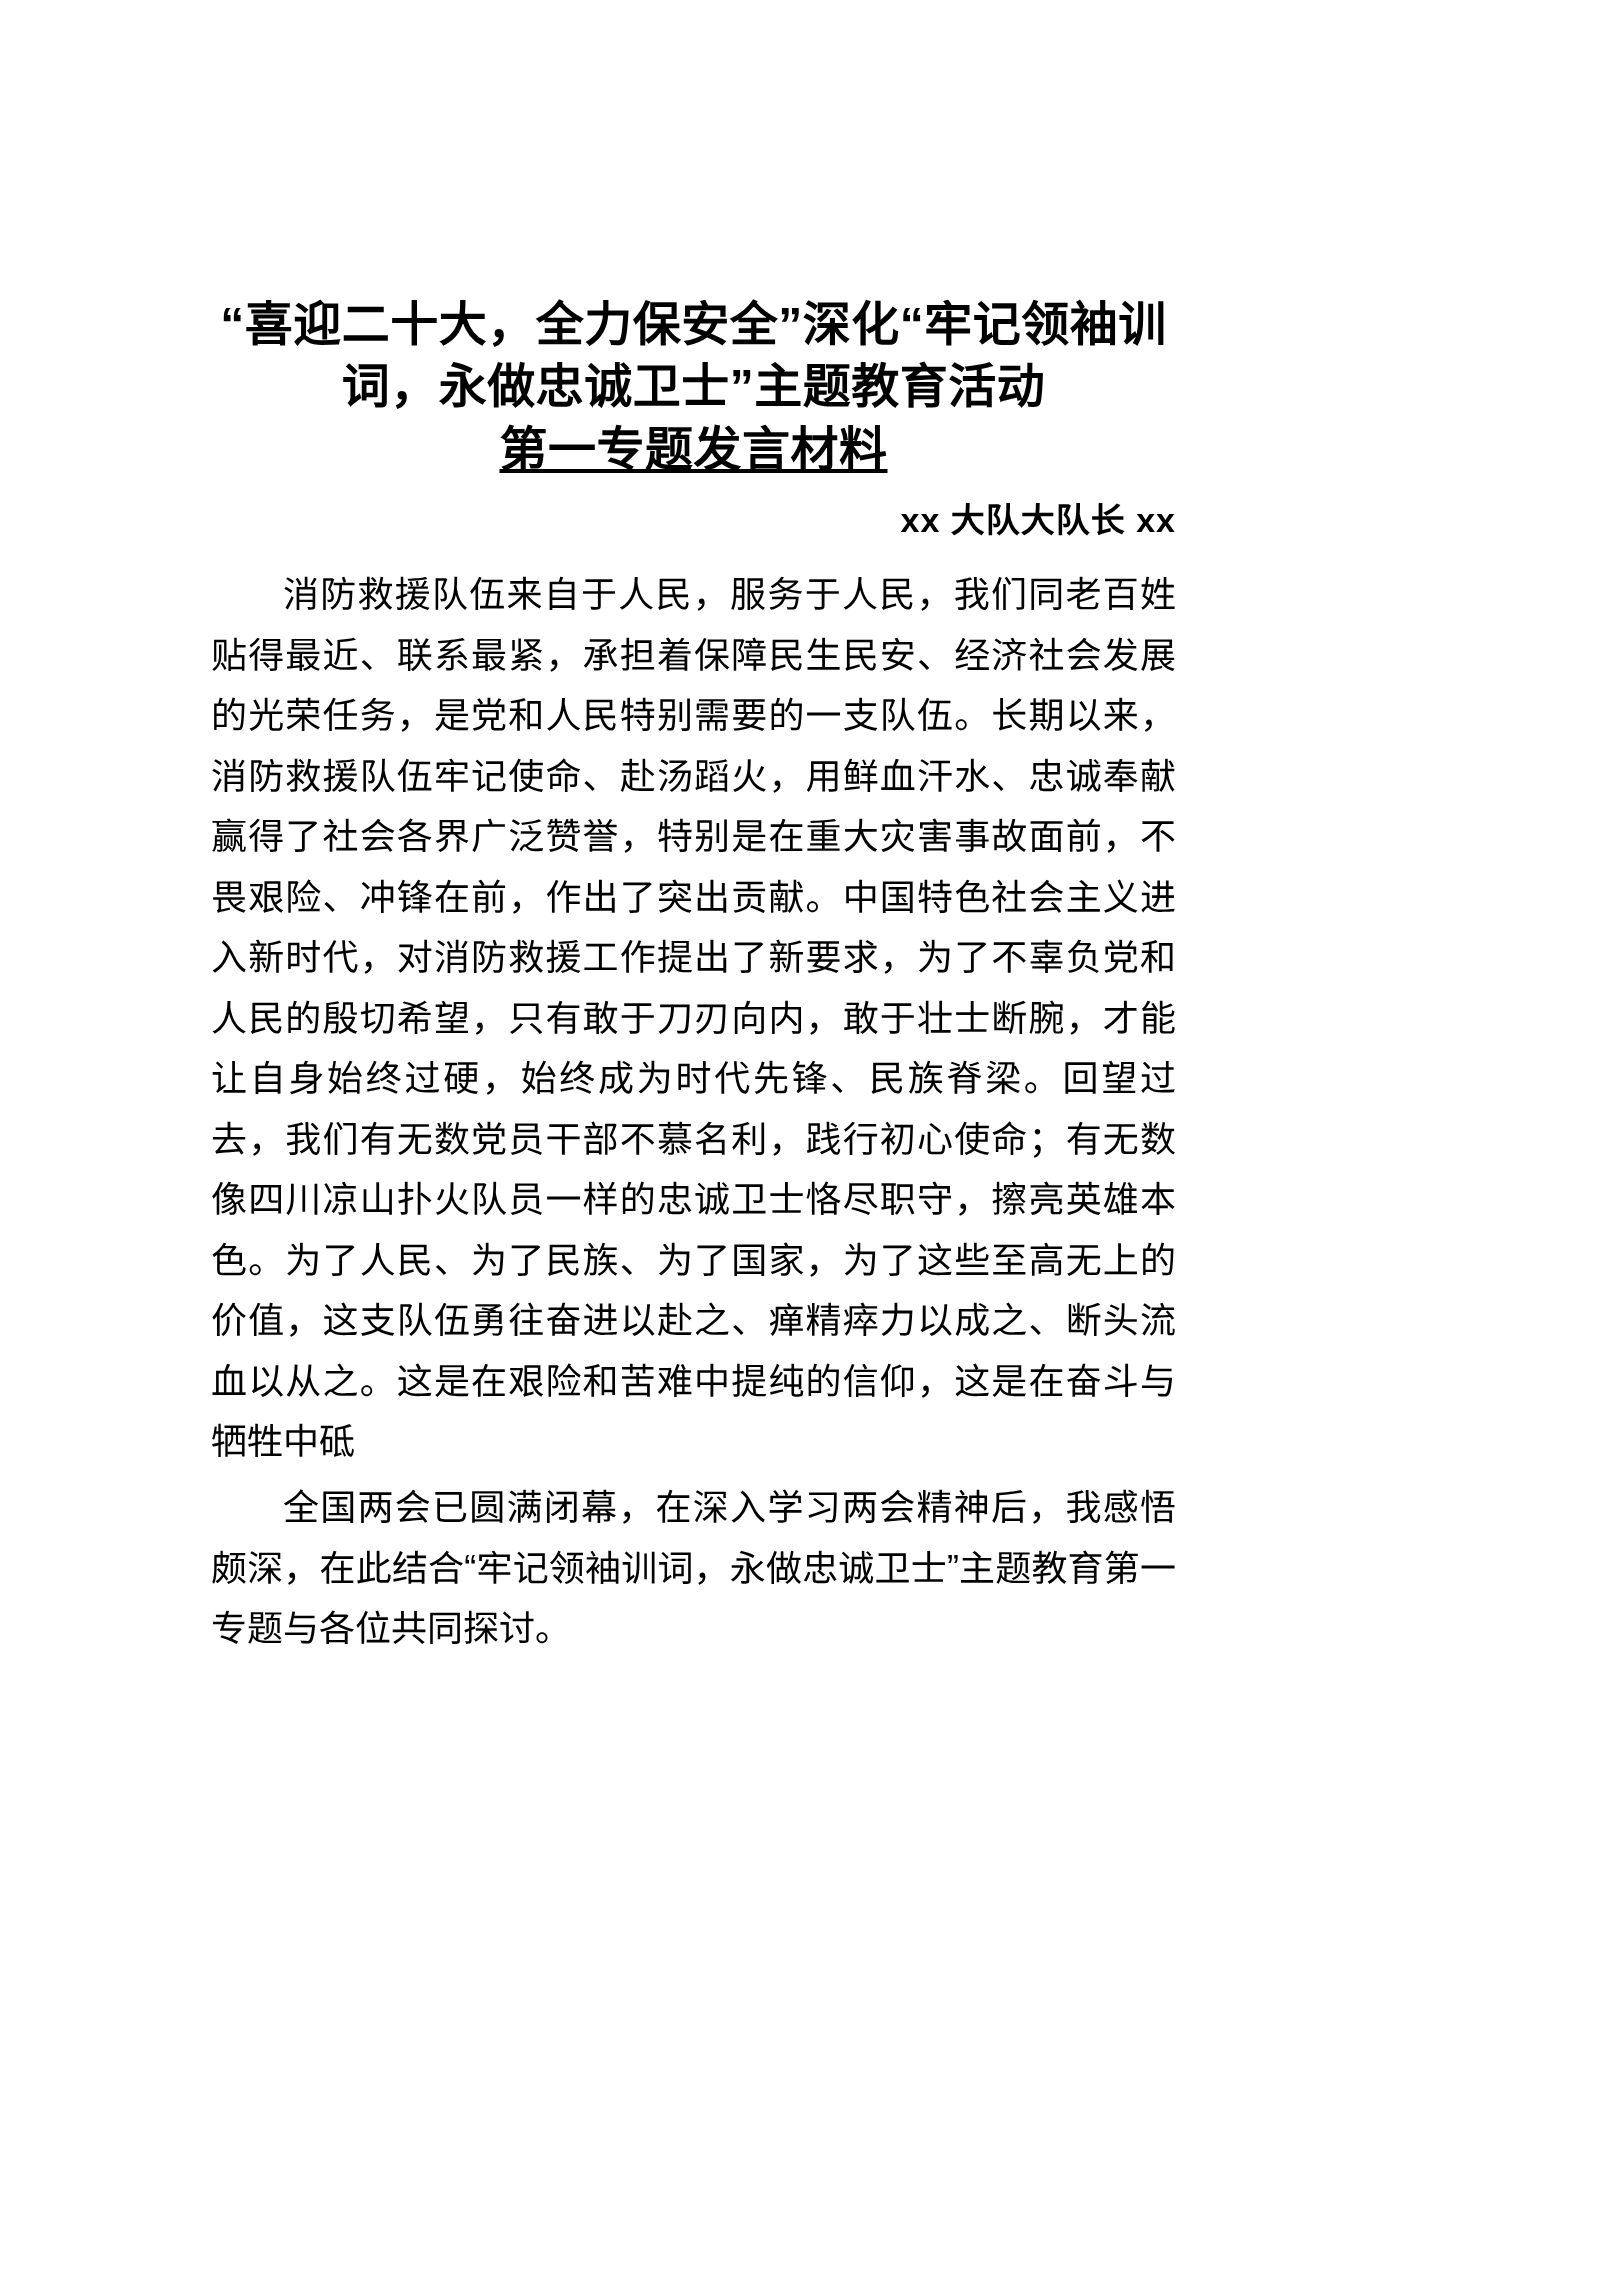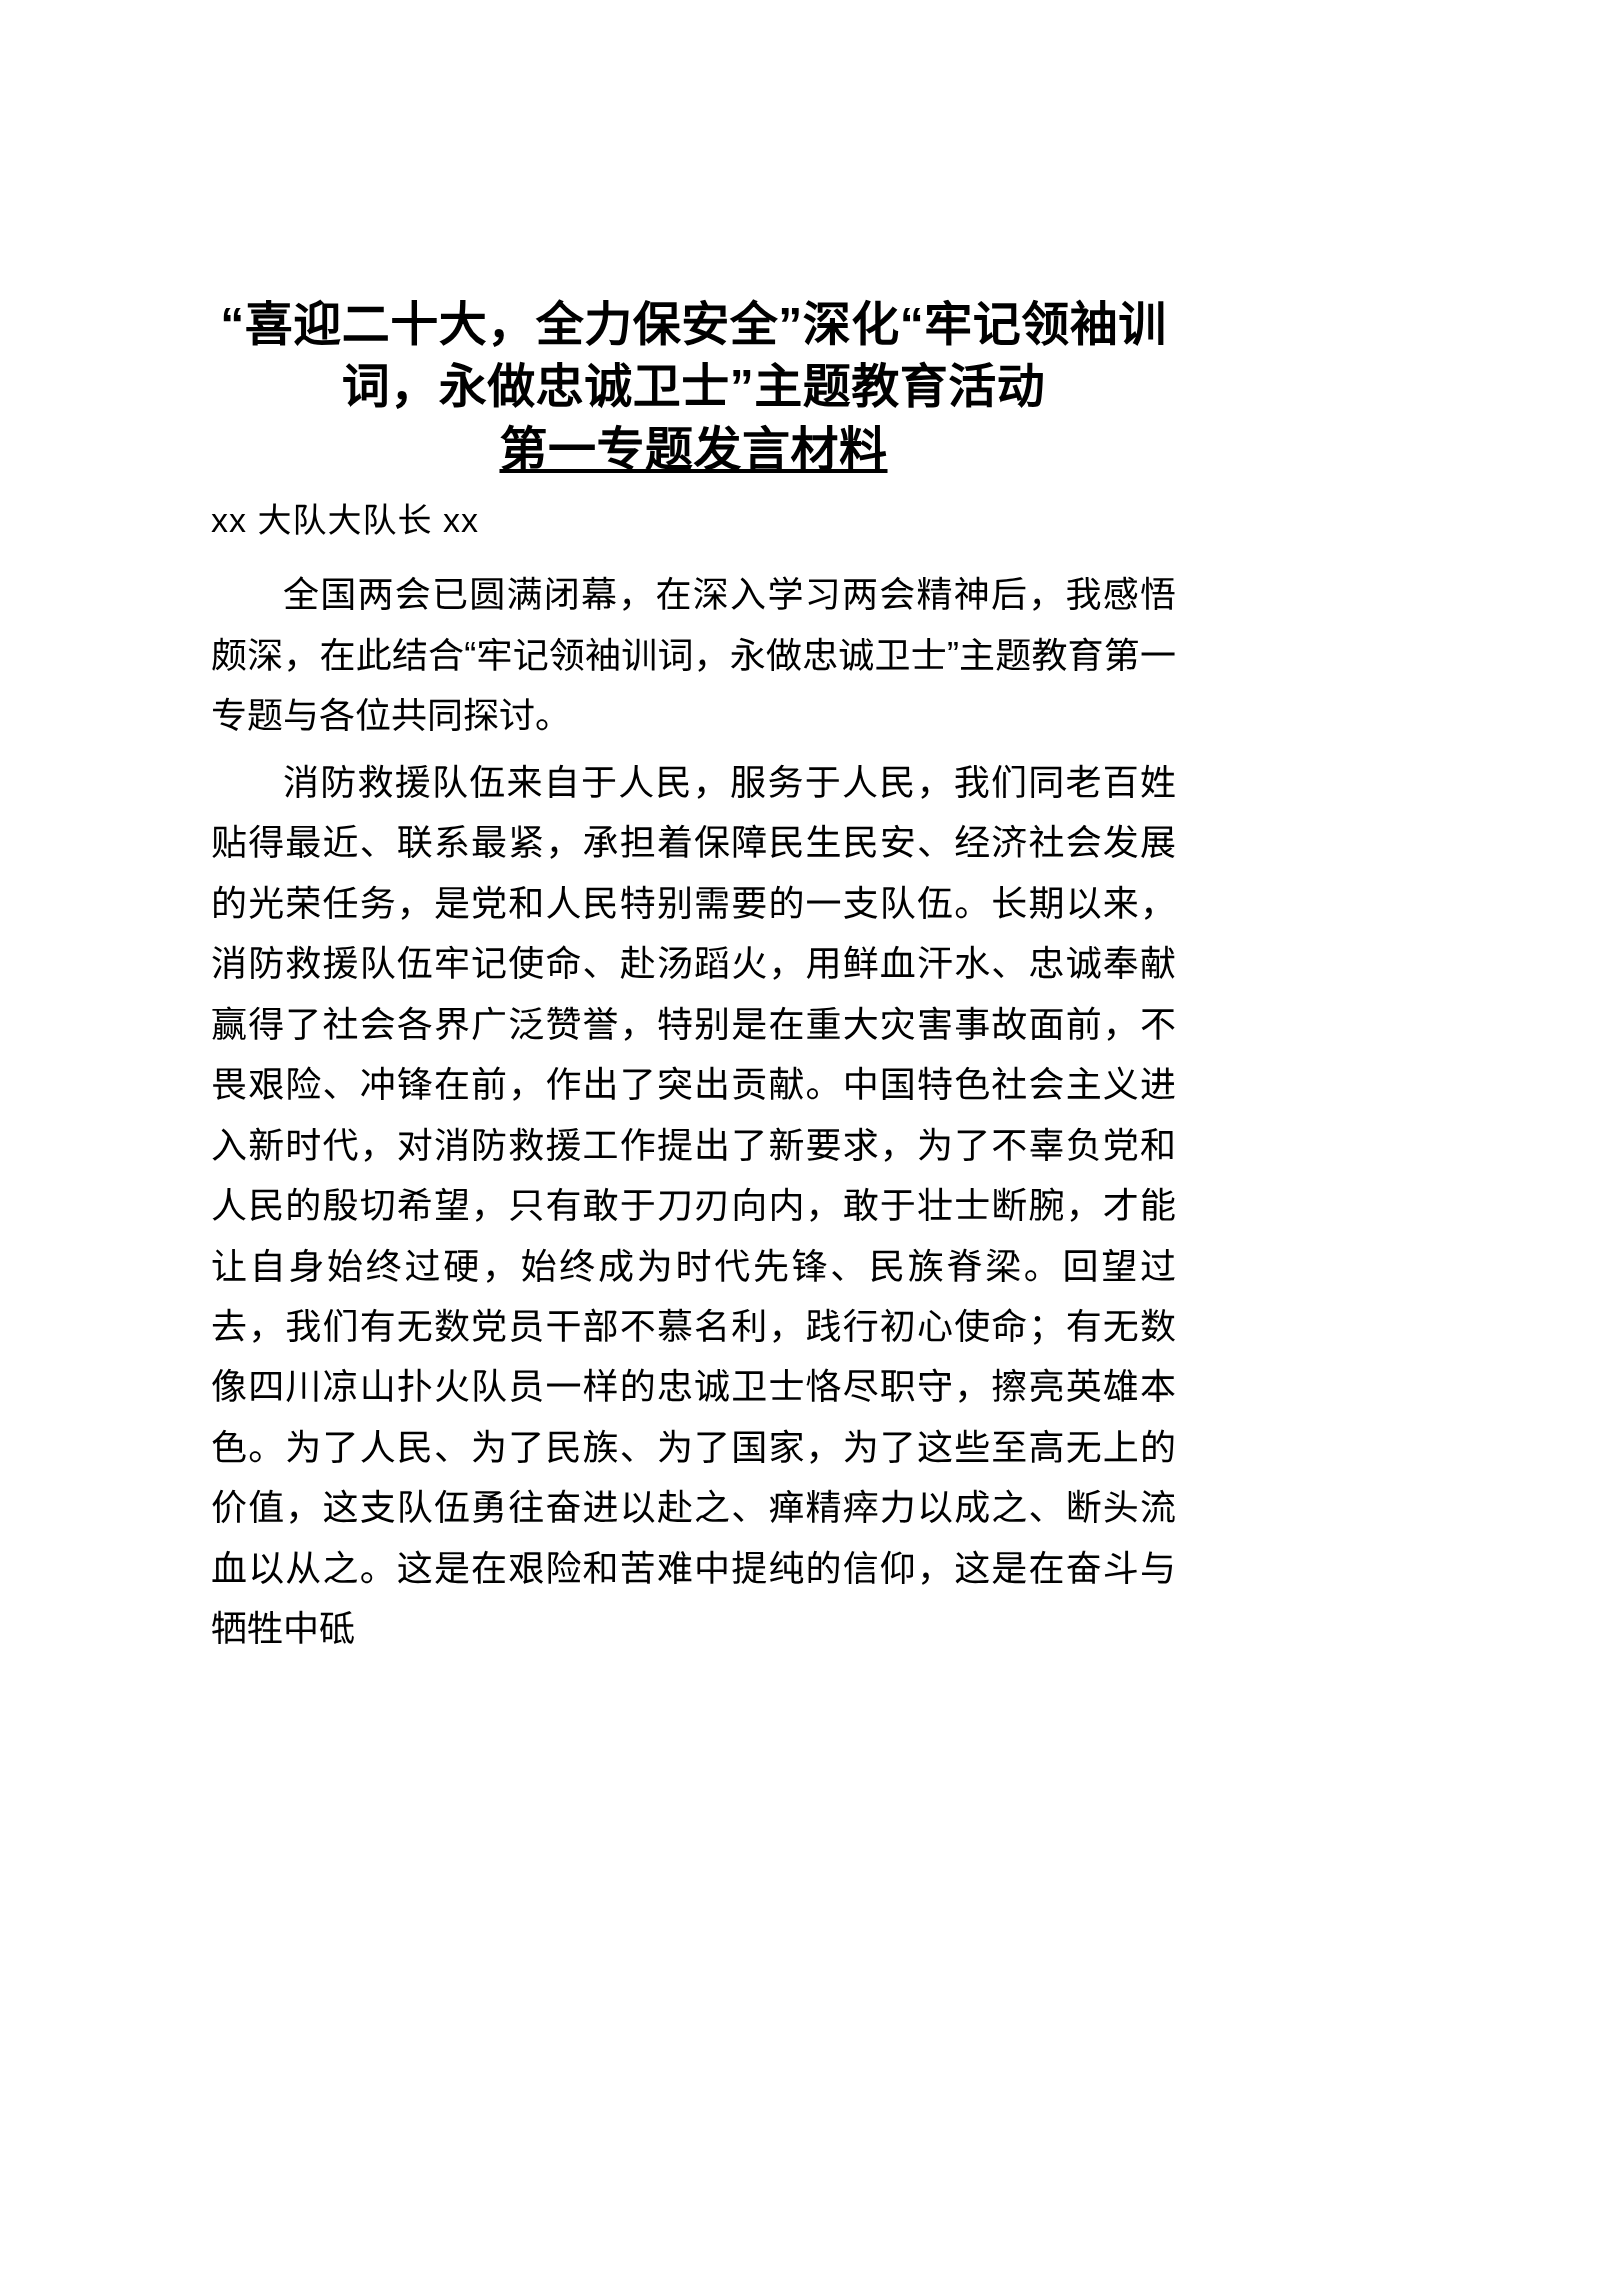--- a/index.html
+++ b/index.html
@@ -30,24 +30,24 @@
     letter-spacing: 0.5px;
     margin: 0 0 5.9px 0;
     color: #000;
   }
   .doc-title .line3 {
     display: block;
     text-decoration: underline;
   }
   .doc-subtitle {
     font-family: "Liberation Sans", "DejaVu Sans", sans-serif;
-    font-weight: 400;
+    font-weight: 700;
     font-size: 34px;
     line-height: 1.5;
-    text-align: left;
+    text-align: right;
     margin: 13.7px 0 19.6px 0;
     letter-spacing: 1px;
   }
   .body-text p {
     font-family: "Liberation Sans", "DejaVu Sans", sans-serif;
     font-size: 36px;
     line-height: 1.68;
     text-align: justify;
     text-justify: inter-ideograph;
     margin: 0 0 5.9px 0;
@@ -63,18 +63,18 @@
 
   <h1 class="doc-title">
     <span class="line1">“喜迎二十大，全力保安全”深化“牢记领袖训</span>
     <span class="line2">词，永做忠诚卫士”主题教育活动</span>
     <span class="line3">第一专题发言材料</span>
   </h1>
 
   <div class="doc-subtitle">xx 大队大队长 xx</div>
 
   <div class="body-text">
+    <p>消防救援队伍来自于人民，服务于人民，我们同老百姓贴得最近、联系最紧，承担着保障民生民安、经济社会发展的光荣任务，是党和人民特别需要的一支队伍。长期以来，消防救援队伍牢记使命、赴汤蹈火，用鲜血汗水、忠诚奉献赢得了社会各界广泛赞誉，特别是在重大灾害事故面前，不畏艰险、冲锋在前，作出了突出贡献。中国特色社会主义进入新时代，对消防救援工作提出了新要求，为了不辜负党和人民的殷切希望，只有敢于刀刃向内，敢于壮士断腕，才能让自身始终过硬，始终成为时代先锋、民族脊梁。回望过去，我们有无数党员干部不慕名利，践行初心使命；有无数像四川凉山扑火队员一样的忠诚卫士恪尽职守，擦亮英雄本色。为了人民、为了民族、为了国家，为了这些至高无上的价值，这支队伍勇往奋进以赴之、瘅精瘁力以成之、断头流血以从之。这是在艰险和苦难中提纯的信仰，这是在奋斗与牺牲中砥</p>
     <p>全国两会已圆满闭幕，在深入学习两会精神后，我感悟颇深，在此结合“牢记领袖训词，永做忠诚卫士”主题教育第一专题与各位共同探讨。</p>
-    <p>消防救援队伍来自于人民，服务于人民，我们同老百姓贴得最近、联系最紧，承担着保障民生民安、经济社会发展的光荣任务，是党和人民特别需要的一支队伍。长期以来，消防救援队伍牢记使命、赴汤蹈火，用鲜血汗水、忠诚奉献赢得了社会各界广泛赞誉，特别是在重大灾害事故面前，不畏艰险、冲锋在前，作出了突出贡献。中国特色社会主义进入新时代，对消防救援工作提出了新要求，为了不辜负党和人民的殷切希望，只有敢于刀刃向内，敢于壮士断腕，才能让自身始终过硬，始终成为时代先锋、民族脊梁。回望过去，我们有无数党员干部不慕名利，践行初心使命；有无数像四川凉山扑火队员一样的忠诚卫士恪尽职守，擦亮英雄本色。为了人民、为了民族、为了国家，为了这些至高无上的价值，这支队伍勇往奋进以赴之、瘅精瘁力以成之、断头流血以从之。这是在艰险和苦难中提纯的信仰，这是在奋斗与牺牲中砥</p>
   </div>
 
 </div>
 
 
 </body></html>

